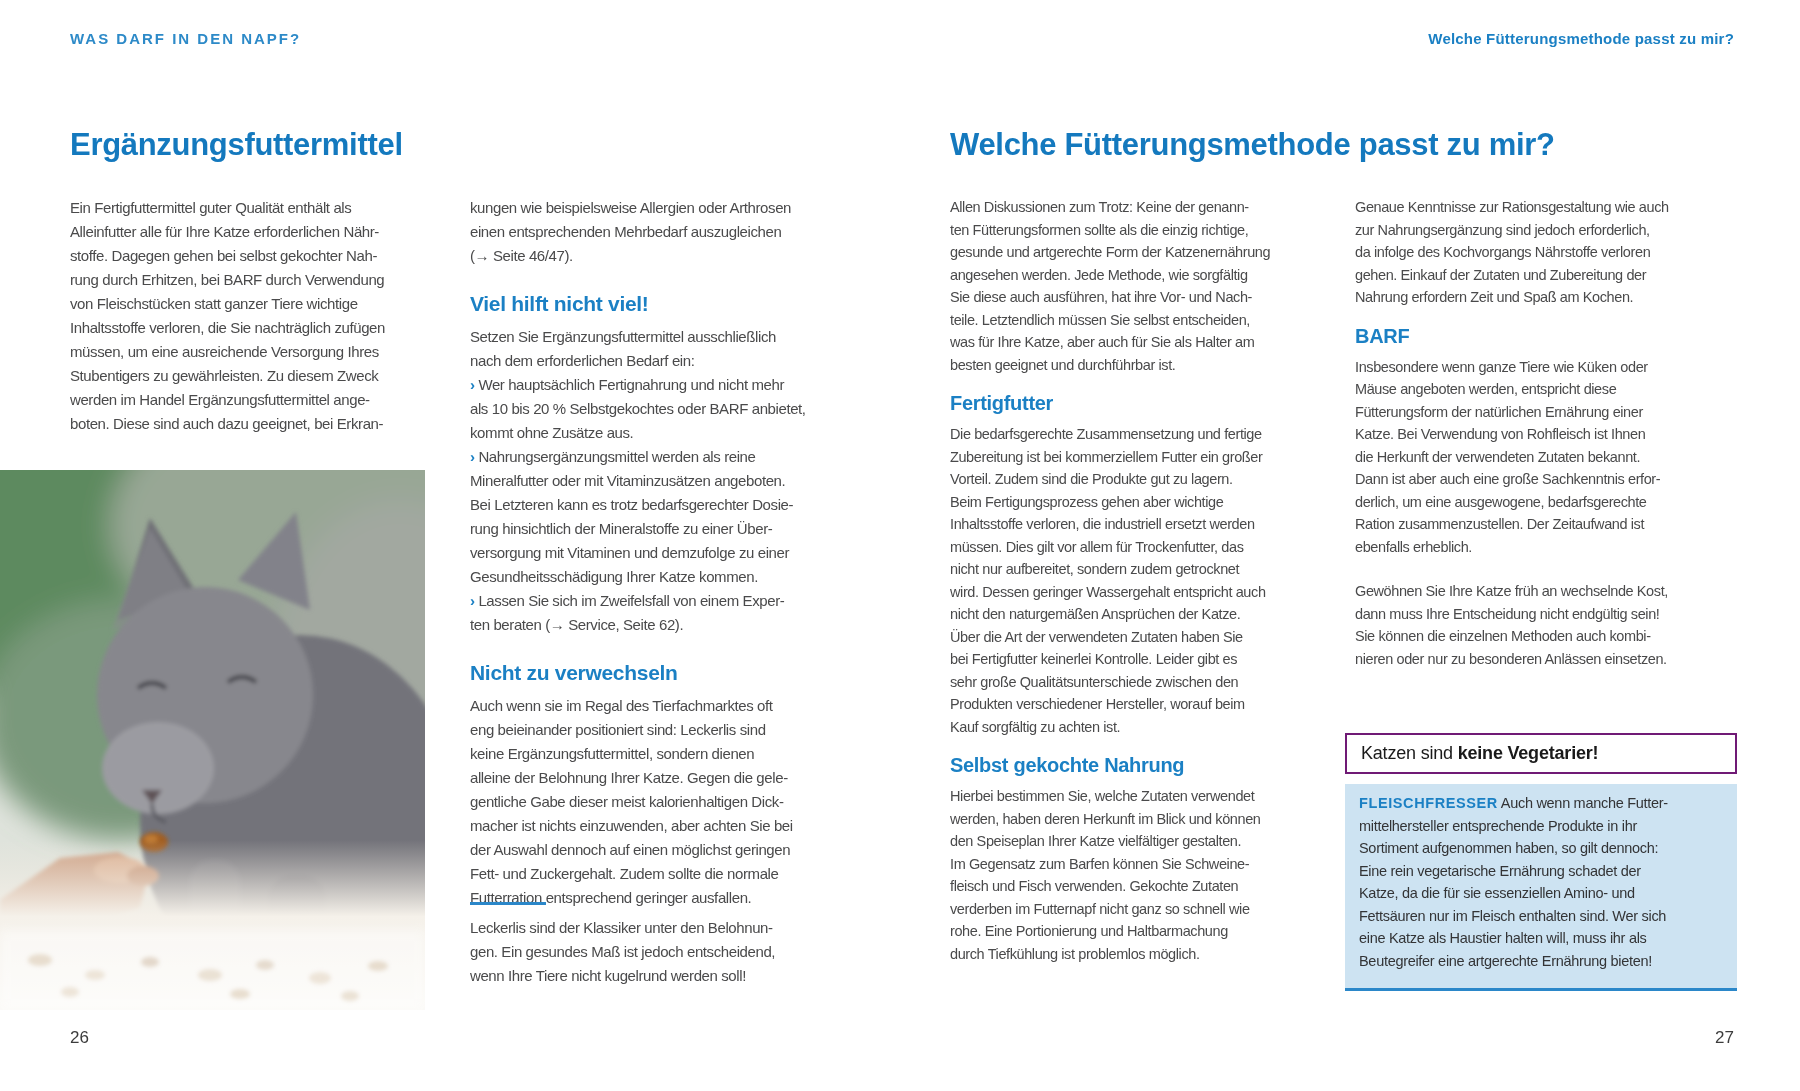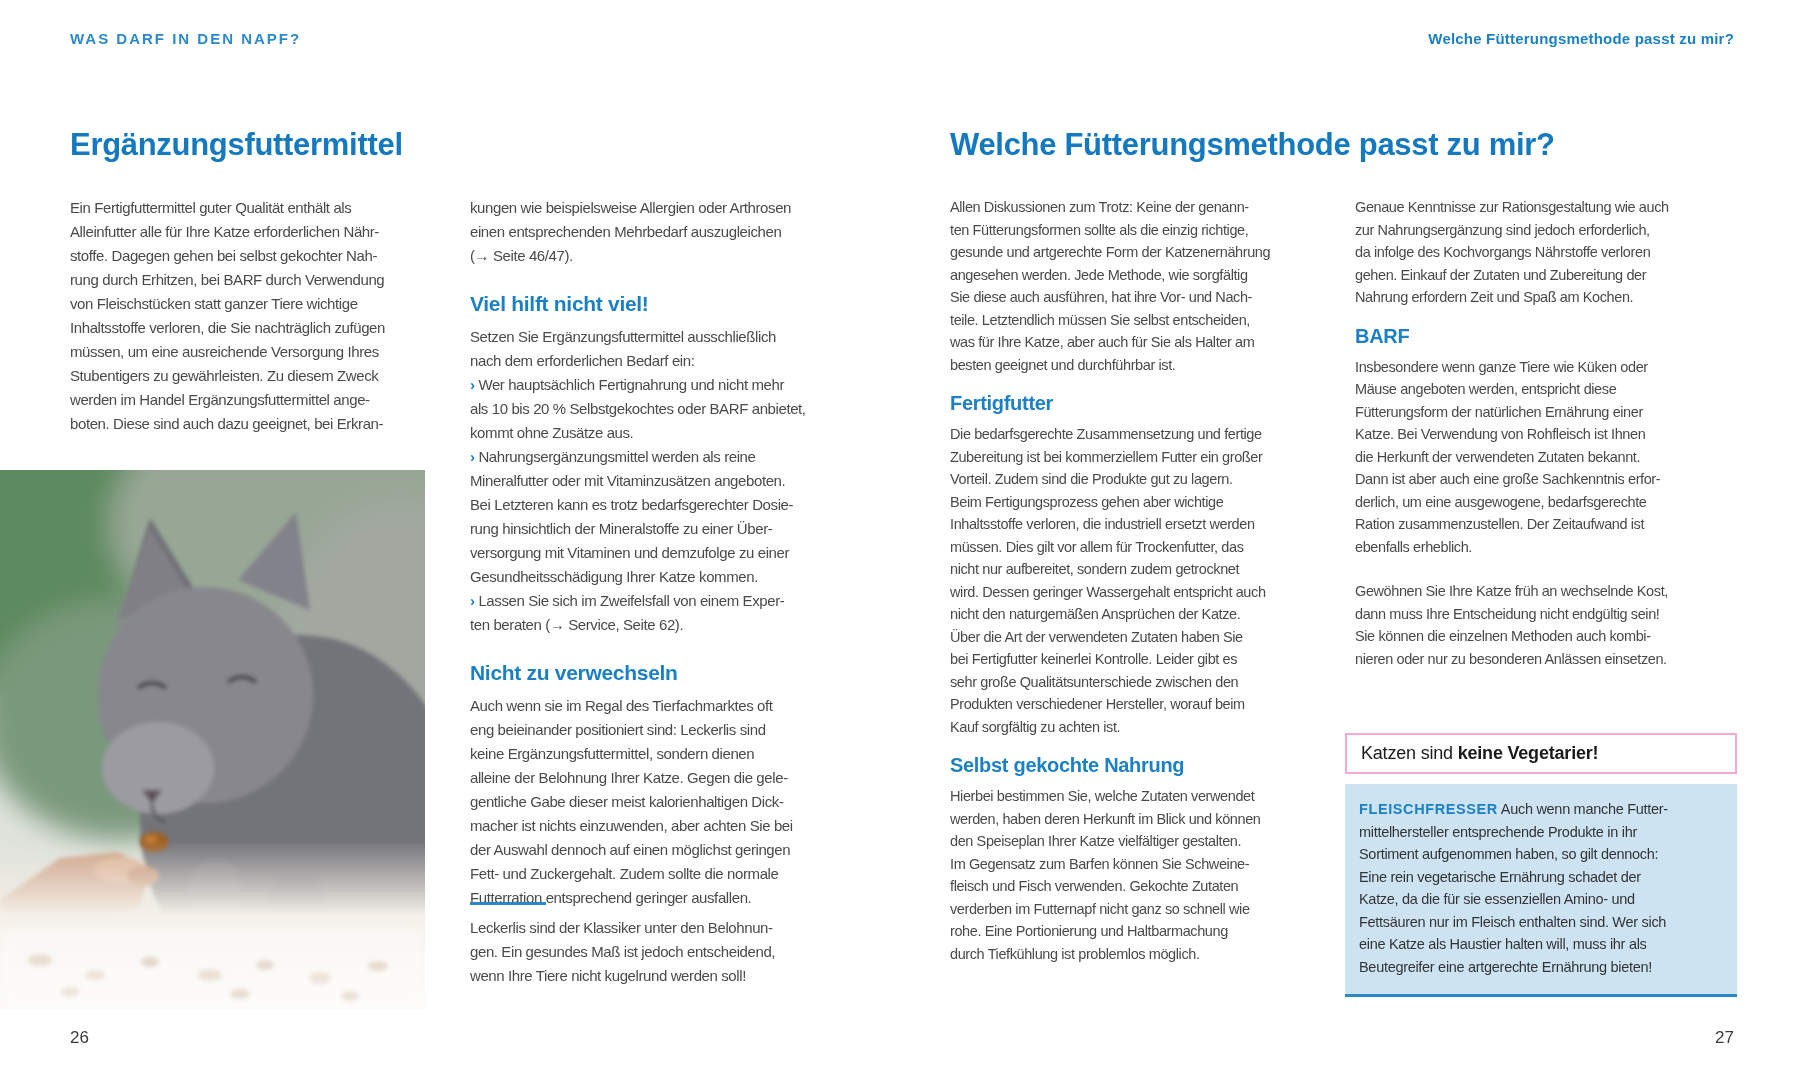--- a/index.html
+++ b/index.html
@@ -44,28 +44,28 @@
   .photo{position:absolute;left:0;top:470px;width:425px;height:540px;}
   
   .cap-rule{position:absolute;left:470px;top:902px;width:76px;height:3px;background:#2b87c9;}
   .caption{
     position:absolute;left:470px;top:916px;width:392px;
     font-size:15px;line-height:24px;letter-spacing:-.4px;color:#4a4a4b;
   }
   
   .infobox{position:absolute;left:1345px;top:733px;width:392px;}
   .infobox .titlebar{
-    box-sizing:border-box;border:2px solid #f9a8d4;background:#ffffff;
+    box-sizing:border-box;border:2px solid #701a75;background:#ffffff;
     padding:8px 14px;font-size:18px;letter-spacing:-.2px;color:#1a1a1a;
   }
   .infobox .titlebar .b{font-weight:bold;}
   .infobox .bluebody{
     box-sizing:border-box;margin-top:10px;background:#cde3f2;
     border-bottom:3px solid #2b87c9;
-    padding:14px 14px 16px 14px;
+    padding:8px 14px 16px 14px;
     font-size:14.5px;line-height:22.5px;letter-spacing:-.3px;color:#333436;
   }
   .infobox .keyword{color:#1b80c4;font-weight:bold;letter-spacing:.6px;}
   
   .pageno{position:absolute;top:1028px;font-size:17px;color:#3c3c3c;letter-spacing:0;}
   .pageno.l{left:70px;}
   .pageno.r{right:66px;margin-left:28px;}
 </style>
 </head>
 <body>

